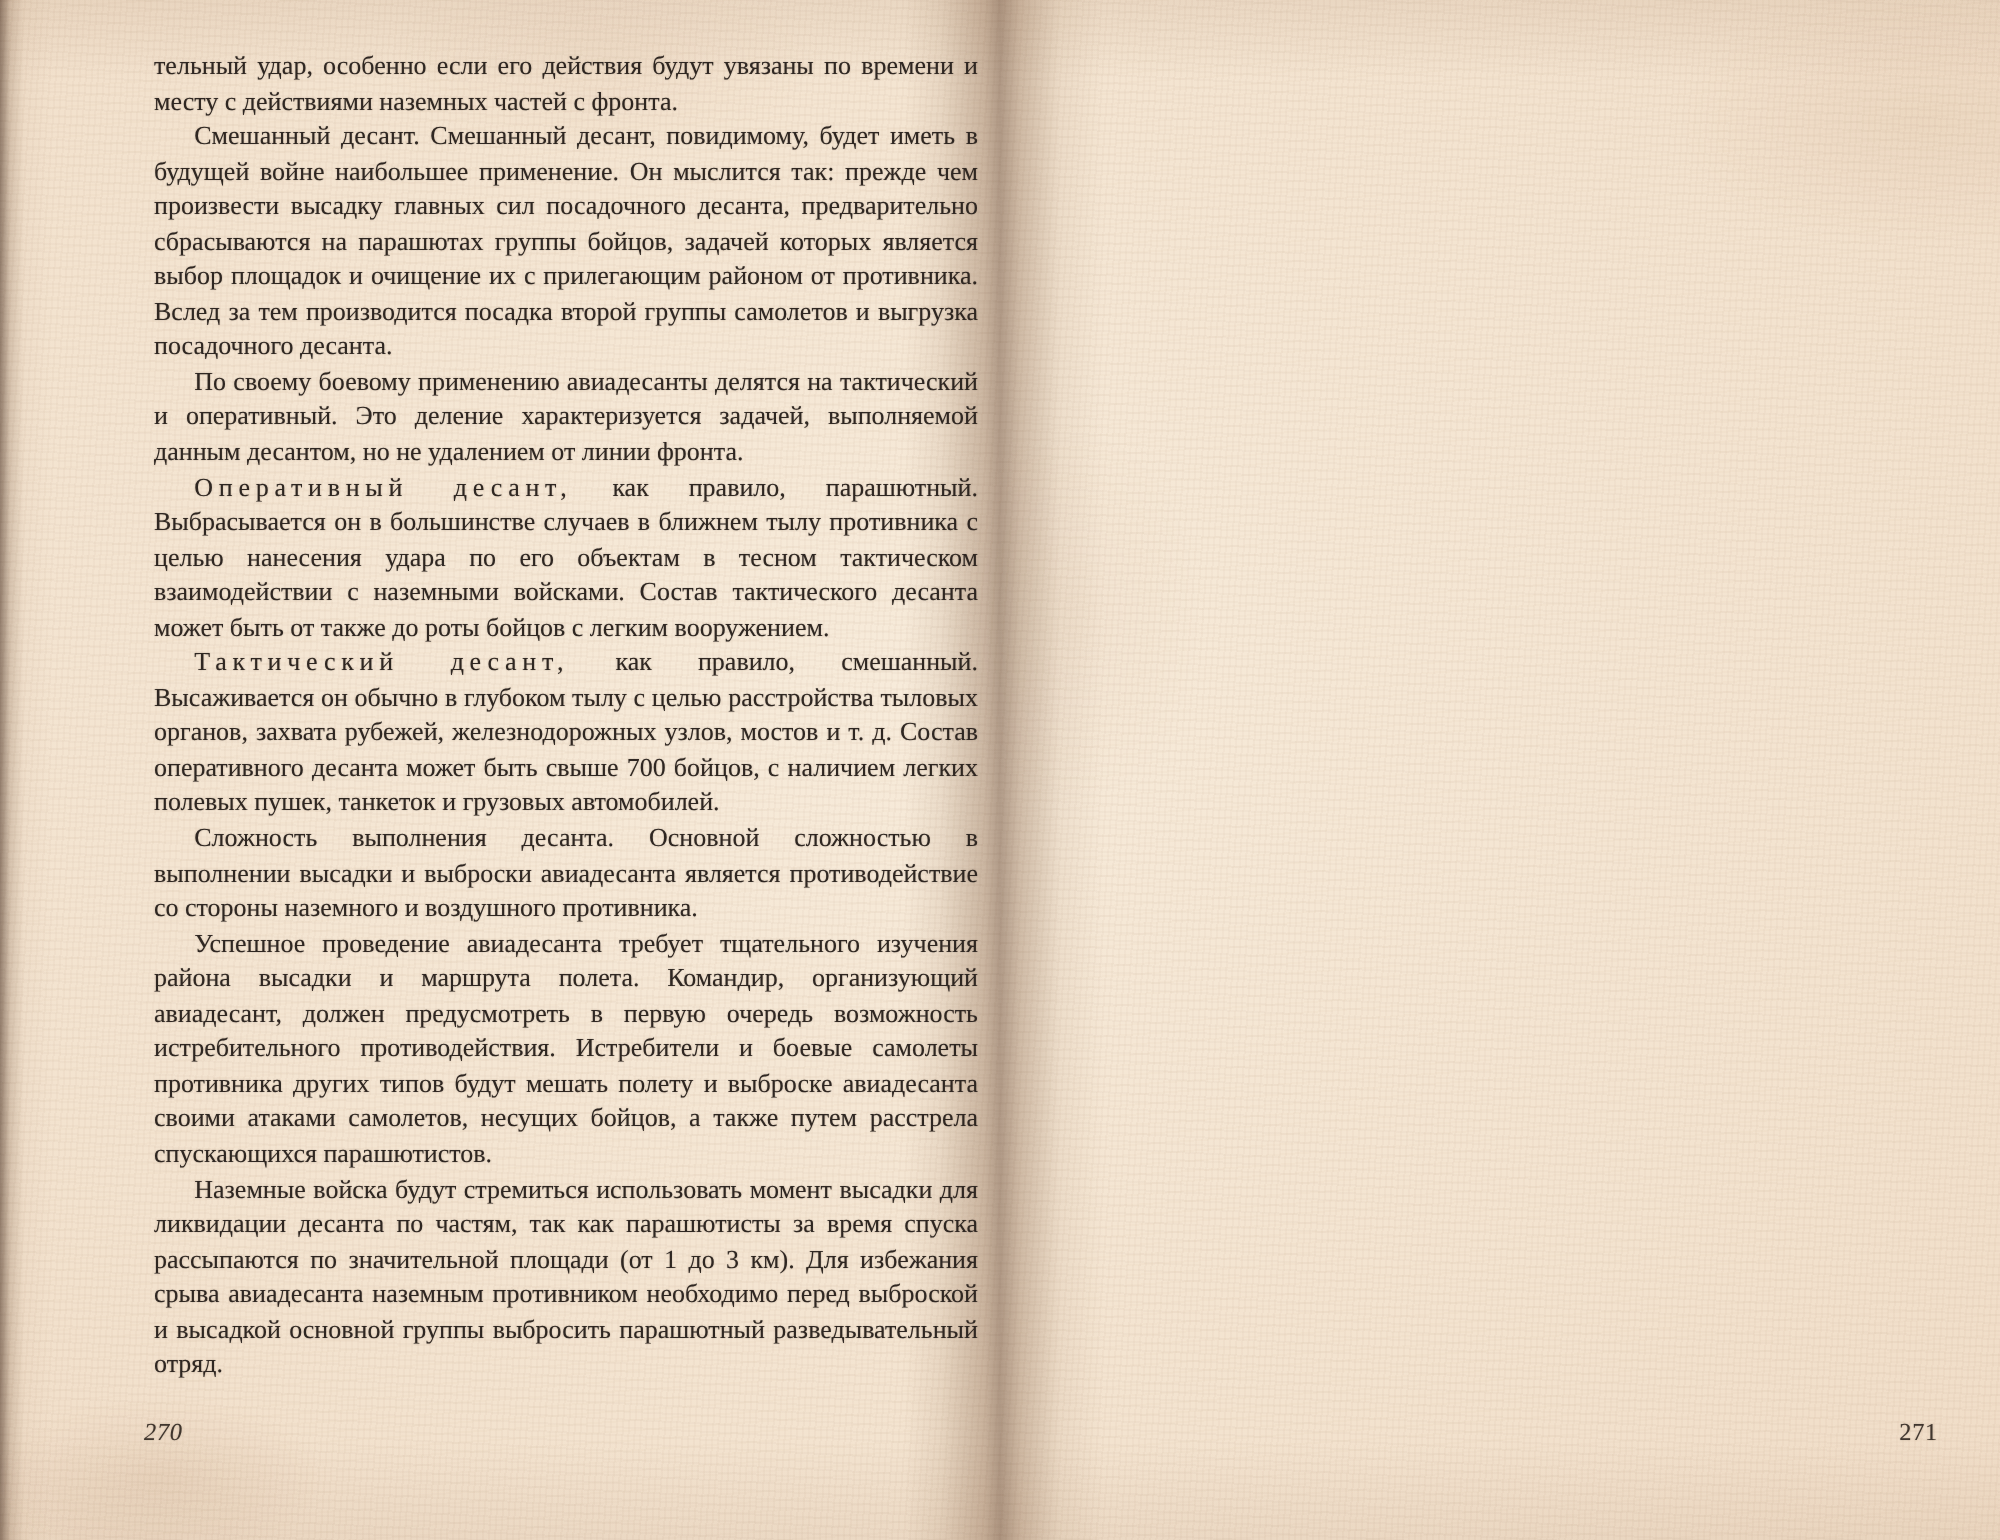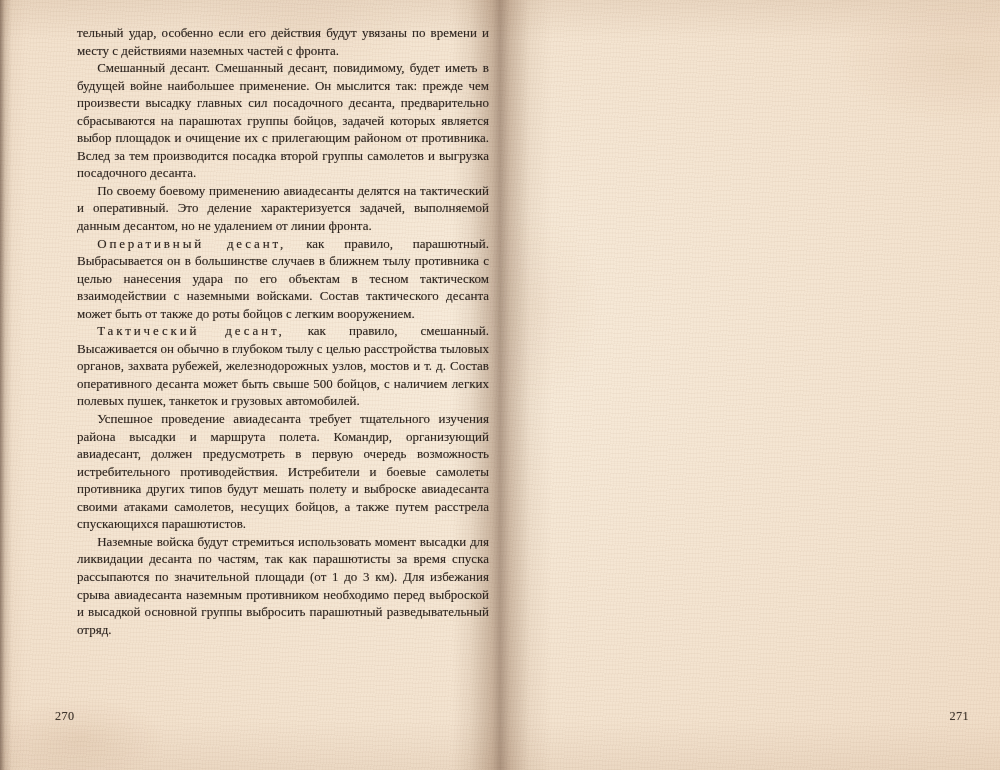--- a/index.html
+++ b/index.html
@@ -101,43 +101,44 @@
     letter-spacing: 0.22em;
   }
 
   .folio {
     position: absolute;
     bottom: 46px;
     font-size: 12.2px;
     color: #41372f;
     letter-spacing: 0.03em;
   }
-  .folio.lf { left: 36px; }
+  .folio.lf { left: 53px; font-style: italic; }
   .folio.rf { right: 42px; }
 
   
   .col, .folio { text-shadow: 0 0 0.7px rgba(60,44,34,0.40); }
 </style>
 </head>
 <body>
 
 <div id="scan">
 
   <div class="page left">
     <div class="col left-col">
       <p class="noindent">тельный удар, особенно если его действия будут увязаны по времени и месту с действиями наземных частей с фронта.</p>
 
       <p><b class="runin">Смешанный десант.</b><span> Смешанный десант, повидимому, будет иметь в будущей войне наибольшее применение. Он мыслится так: прежде чем произвести высадку главных сил посадочного десанта, предварительно сбрасываются на парашютах группы бойцов, задачей которых является выбор площадок и очищение их с прилегающим районом от противника. Вслед за тем производится посадка второй группы самолетов и выгрузка посадочного десанта.</span></p>
 
       <p>По своему боевому применению авиадесанты делятся на тактический и оперативный. Это деление характеризуется задачей, выполняемой данным десантом, но не удалением от линии фронта.</p>
 
       <p><span class="spaced">Оперативный десант,</span><span> как правило, парашютный. Выбрасывается он в большинстве случаев в ближнем тылу противника с целью нанесения удара по его объектам в тесном тактическом взаимодействии с наземными войсками. Состав тактического десанта может быть от также до роты бойцов с легким вооружением.</span></p>
 
-      <p><span class="spaced">Тактический десант,</span><span> как правило, смешанный. Высаживается он обычно в глубоком тылу с целью расстройства тыловых органов, захвата рубежей, железнодорожных узлов, мостов и т. д. Состав оперативного десанта может быть свыше 500 бойцов, с наличием легких полевых пушек, танкеток и грузовых автомобилей.</span></p>
+      <p><span class="spaced">Тактический десант,</span><span> как правило, смешанный. Высаживается он обычно в глубоком тылу с целью расстройства тыловых органов, захвата рубежей, железнодорожных узлов, мостов и т. д. Состав оперативного десанта может быть свыше 700 бойцов, с наличием легких полевых пушек, танкеток и грузовых автомобилей.</span></p>
 
+      <p><b class="runin">Сложность выполнения десанта.</b><span> Основной сложностью в выполнении высадки и выброски авиадесанта является противодействие со стороны наземного и воздушного противника.</span></p>
 
       <p>Успешное проведение авиадесанта требует тщательного изучения района высадки и маршрута полета. Командир, организующий авиадесант, должен предусмотреть в первую очередь возможность истребительного противодействия. Истребители и боевые самолеты противника других типов будут мешать полету и выброске авиадесанта своими атаками самолетов, несущих бойцов, а также путем расстрела спускающихся парашютистов.</p>
 
       <p>Наземные войска будут стремиться использовать момент высадки для ликвидации десанта по частям, так как парашютисты за время спуска рассыпаются по значительной площади (от 1 до 3 км). Для избежания срыва авиадесанта наземным противником необходимо перед выброской и высадкой основной группы выбросить парашютный разведывательный отряд.</p>
     </div>
 
     <div class="folio lf">270</div>
   </div>
 
   <div class="page right">

